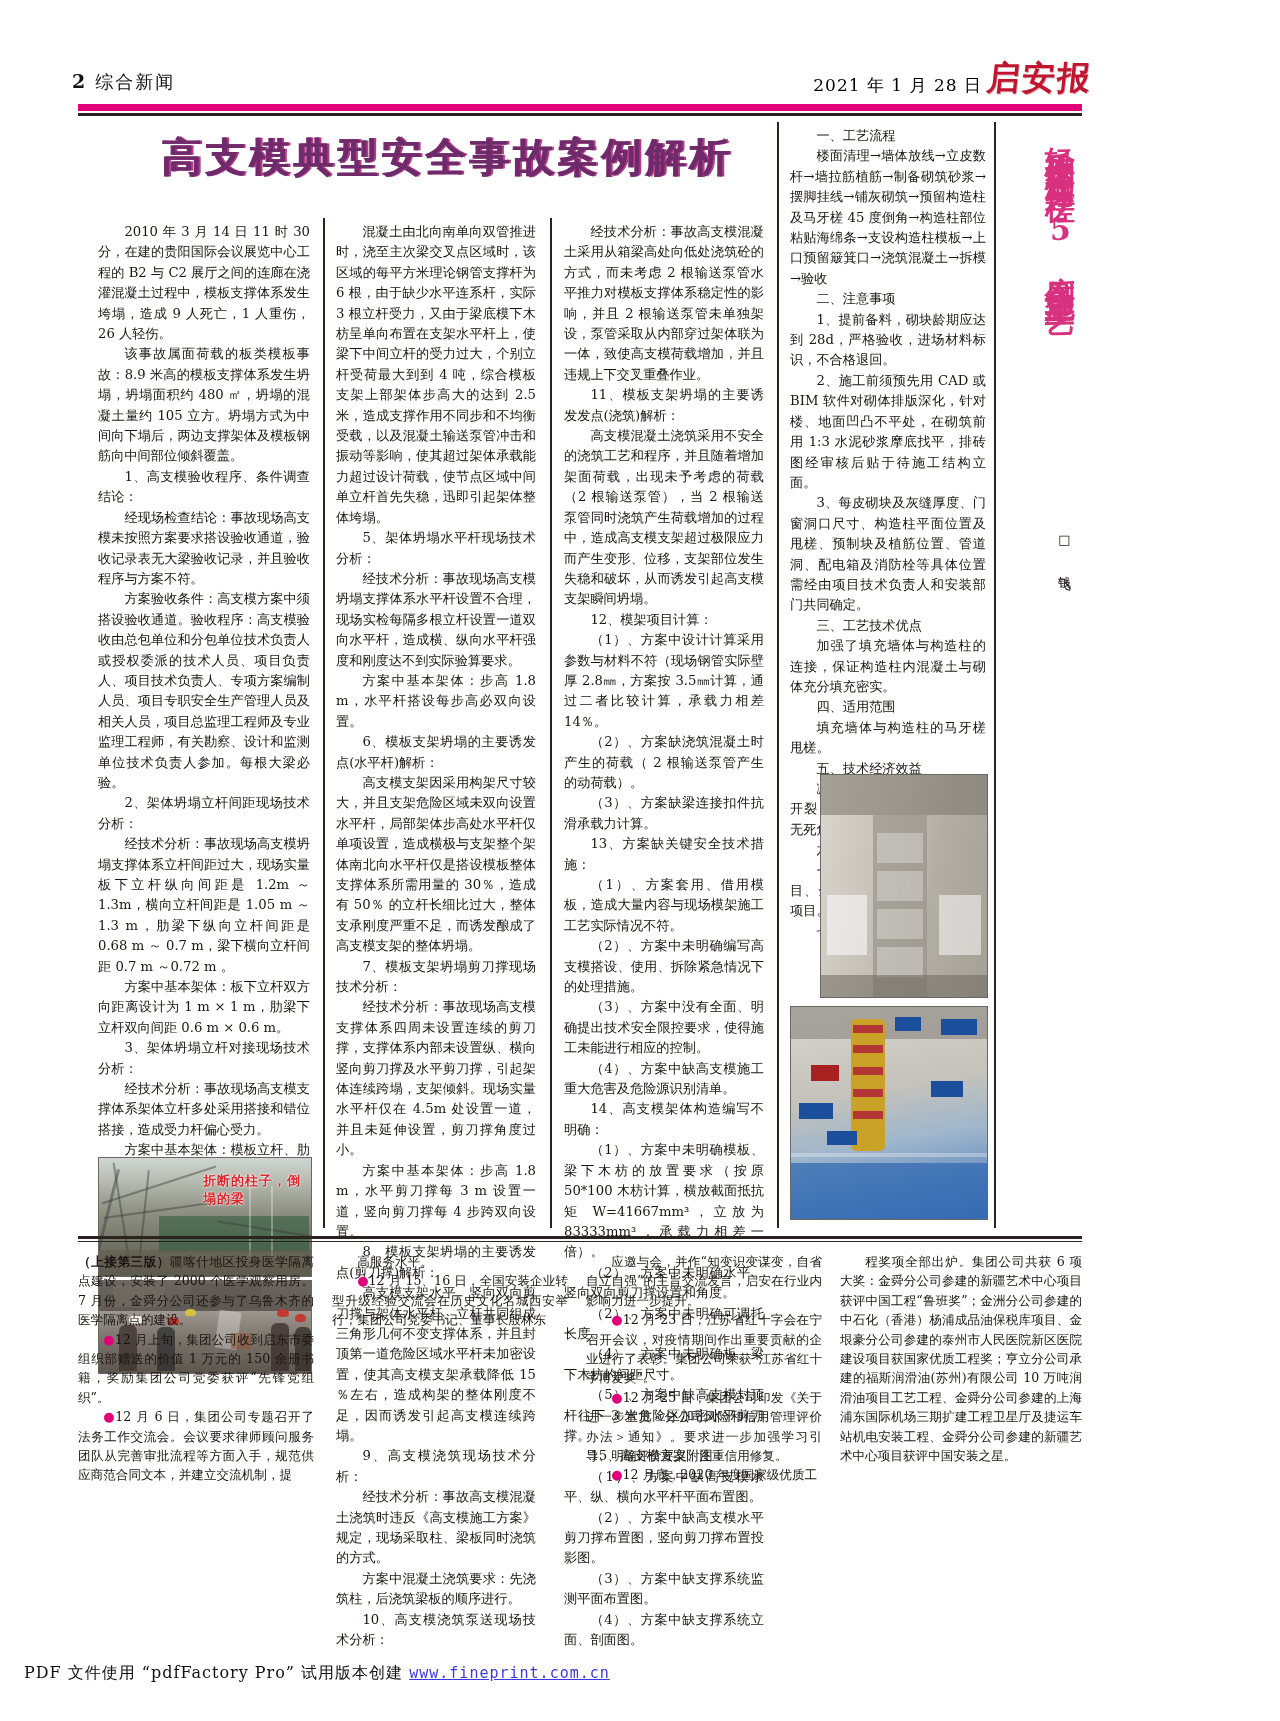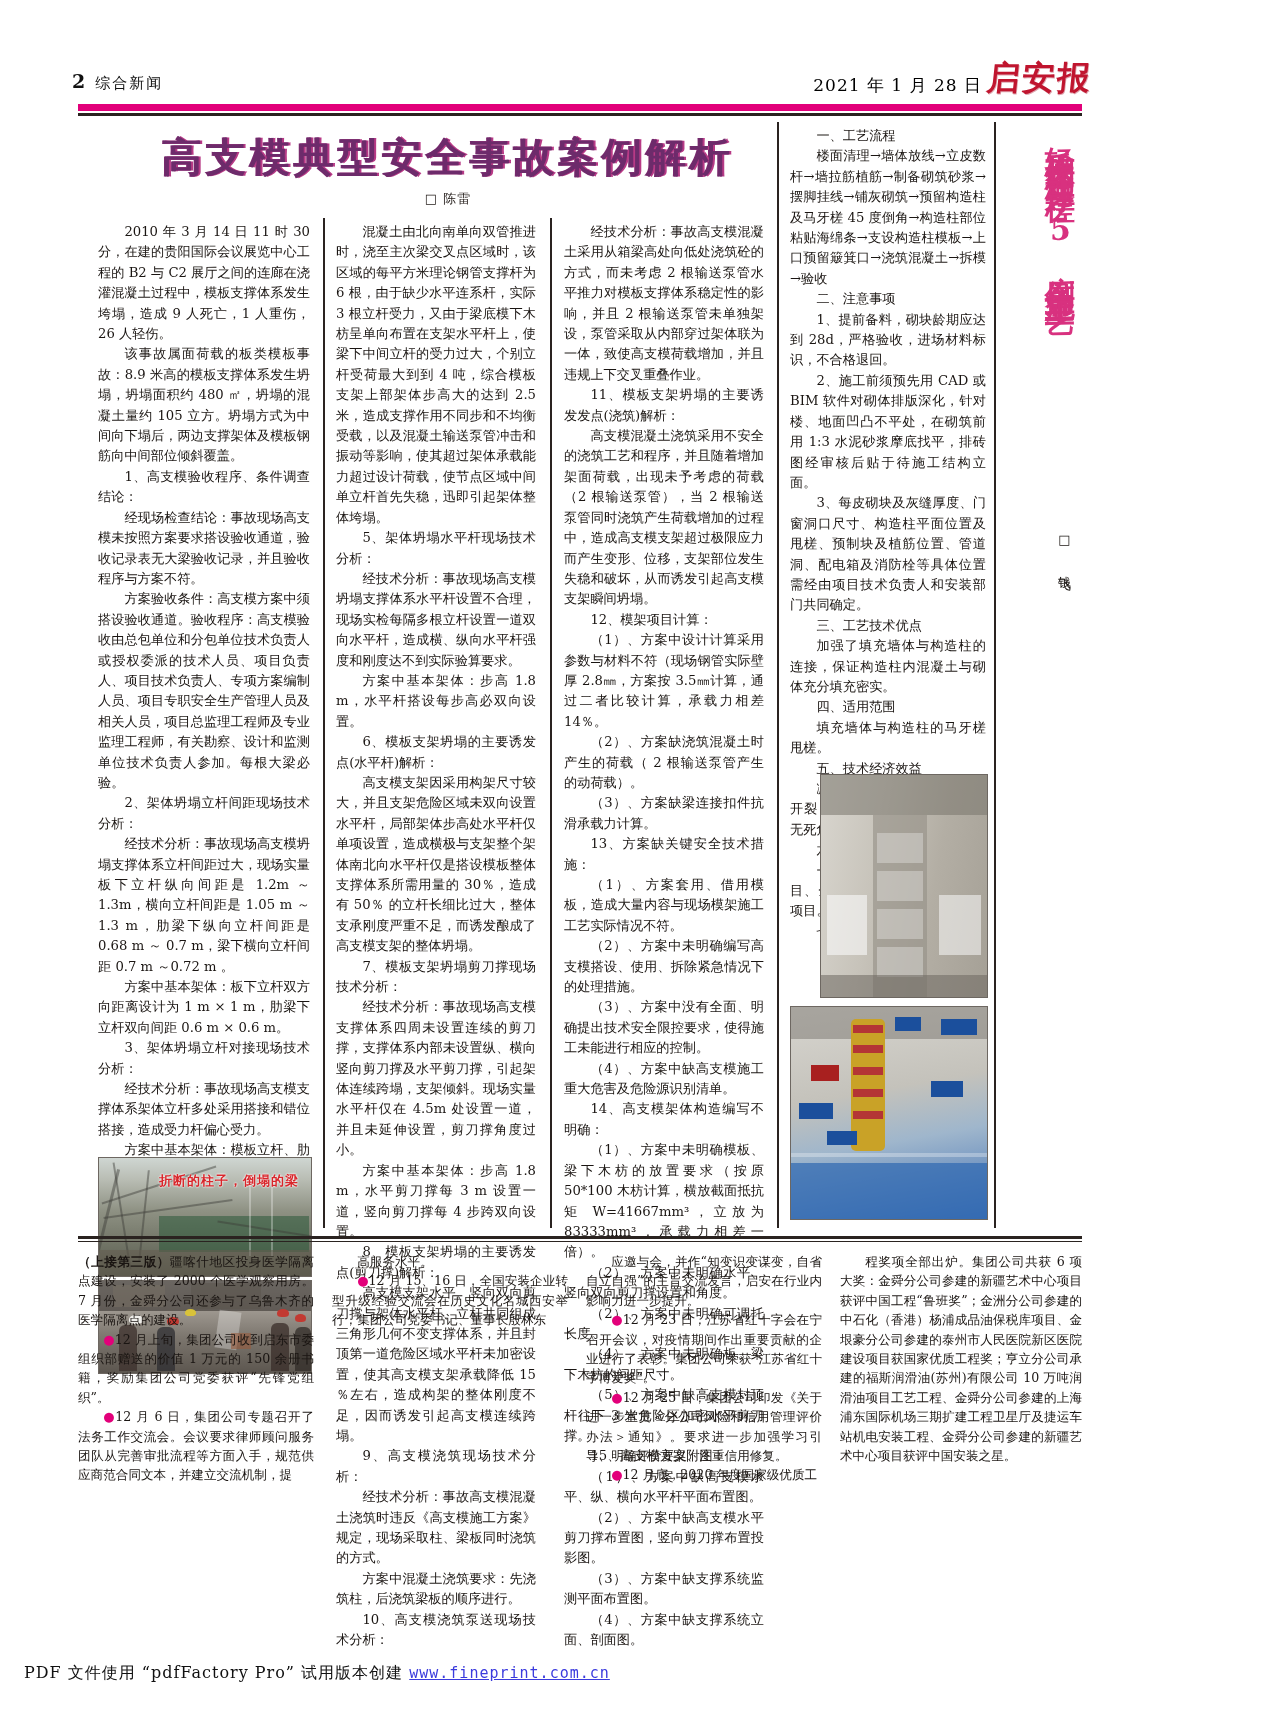--- a/index.html
+++ b/index.html
@@ -7,21 +7,21 @@
     width:1280px;height:1721px;position:relative;
     font-family:"DejaVu Sans","Liberation Sans",sans-serif;
     color:#15110f;overflow:hidden;
   }
   .page{position:absolute;left:0;top:0;width:1280px;height:1721px;background:#fff;}
 
   
   .masthead{position:absolute;left:72px;top:70px;width:1010px;height:40px;}
   .mh-left{position:absolute;left:0;top:0;display:flex;align-items:baseline;gap:10px;}
   .mh-pageno{font-size:19px;font-weight:700;font-family:"DejaVu Serif","Liberation Serif",serif;color:#111;}
-  .mh-section{font-size:15px;font-family:"DejaVu Serif","Liberation Serif",serif;color:#111;letter-spacing:2px;}
+  .mh-section{font-size:18px;font-family:"DejaVu Serif","Liberation Serif",serif;color:#111;letter-spacing:2px;}
   .mh-date{position:absolute;right:100px;top:4px;font-size:17px;font-family:"DejaVu Serif","Liberation Serif",serif;color:#000000;letter-spacing:1px;white-space:nowrap;}
   .mh-logo{position:absolute;right:-10px;top:-14px;font-size:33px;font-weight:700;color:#c0152f;
     font-family:"DejaVu Serif","Liberation Serif",serif;letter-spacing:2px;
     transform:skewX(-6deg);white-space:nowrap;
     text-shadow:1px 1px 0 rgba(160,0,30,.35);}
 
   .rule-pink{position:absolute;left:78px;top:104px;width:1004px;height:7px;background:#e2007a;}
   .rule-dark{position:absolute;left:78px;top:113px;width:1004px;height:3px;background:#2a2320;}
 
   
@@ -38,21 +38,21 @@
   .vline{position:absolute;width:2px;background:#2a2320;}
 
   .col{position:absolute;font-size:13.2px;line-height:20.4px;color:#1a1512;
        text-align:justify;text-justify:inter-ideograph;
        font-family:"DejaVu Serif","Liberation Serif",serif;}
   .col p{margin:0;text-indent:2em;}
 
   
   .photo{position:absolute;background:#9a948c;overflow:hidden;border:1px solid #6d6761;}
   .cap-red{position:absolute;color:#d8262b;font-weight:700;font-size:13px;letter-spacing:1px;
-           text-shadow:0 0 2px #fff,0 0 2px #fff;}
+           text-shadow:0 0 2px #fff,0 0 2px #fff;margin-left:44px;}
 
   
   .side{position:absolute;left:1000px;top:122px;width:82px;height:1110px;}
   .side-title{
     position:absolute;right:2px;top:0;width:62px;
     writing-mode:vertical-rl;text-orientation:upright;
     font-size:30px;line-height:40px;letter-spacing:5px;font-weight:700;
     color:#d8317f;font-family:"DejaVu Serif","Liberation Serif",serif;
     transform:skewY(-1.2deg);
   }
@@ -105,21 +105,20 @@
     </div>
     <div class="mh-date">2021 年 1 月 28 日</div>
     <div class="mh-logo">启安报</div>
   </div>
   <div class="rule-pink"></div>
   <div class="rule-dark"></div>
 
   <div class="art">
 
     <div class="art-title">高支模典型安全事故案例解析</div>
-    <div class="art-byline">□ 陈雷</div>
 
     <div class="vline" style="left:245px;top:96px;height:1010px;"></div>
     <div class="vline" style="left:472px;top:96px;height:1010px;"></div>
     <div class="vline" style="left:699px;top:0px;height:1106px;"></div>
     <div class="vline" style="left:916px;top:0px;height:1106px;"></div>
 
     <div class="col" id="c1" style="left:20px;top:100px;width:212px;">
         <p>2010 年 3 月 14 日 11 时 30 分，在建的贵阳国际会议展览中心工程的 B2 与 C2 展厅之间的连廊在浇灌混凝土过程中，模板支撑体系发生垮塌，造成 9 人死亡，1 人重伤，26 人轻伤。</p>
         <p>该事故属面荷载的板类模板事故：8.9 米高的模板支撑体系发生坍塌，坍塌面积约 480 ㎡，坍塌的混凝土量约 105 立方。坍塌方式为中间向下塌后，两边支撑架体及模板钢筋向中间部位倾斜覆盖。</p>
         <p>1、高支模验收程序、条件调查结论：</p>

